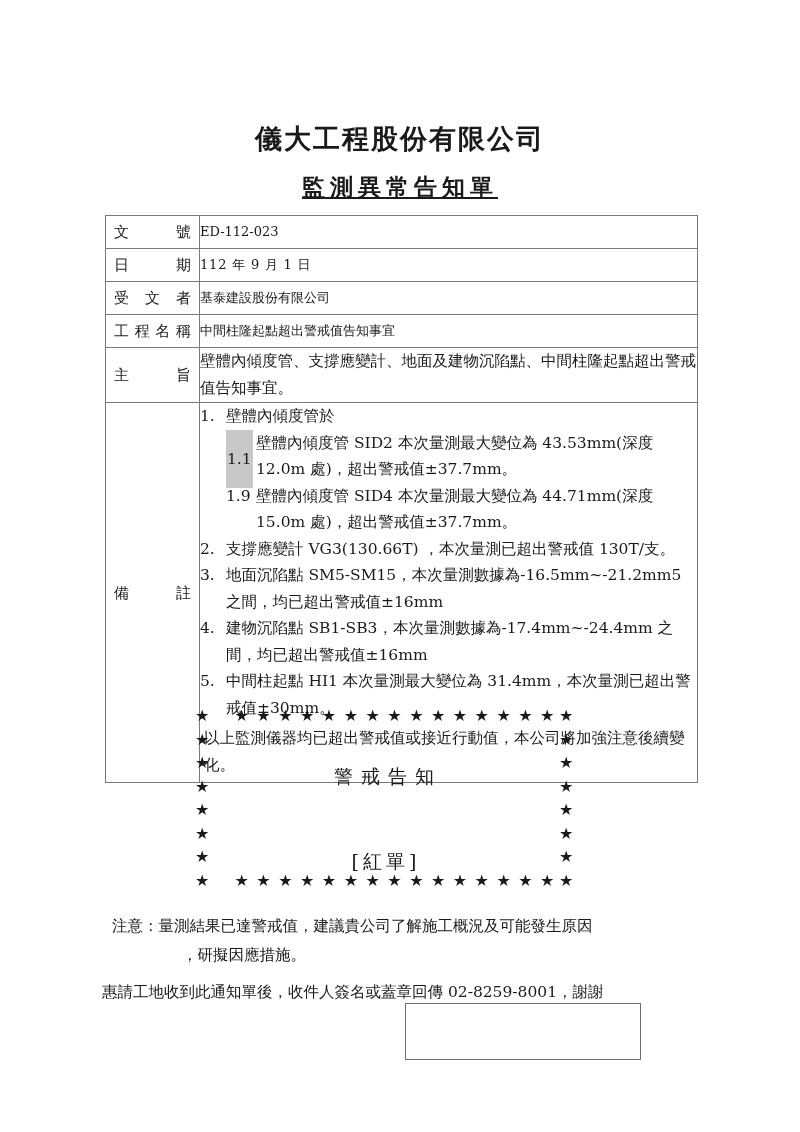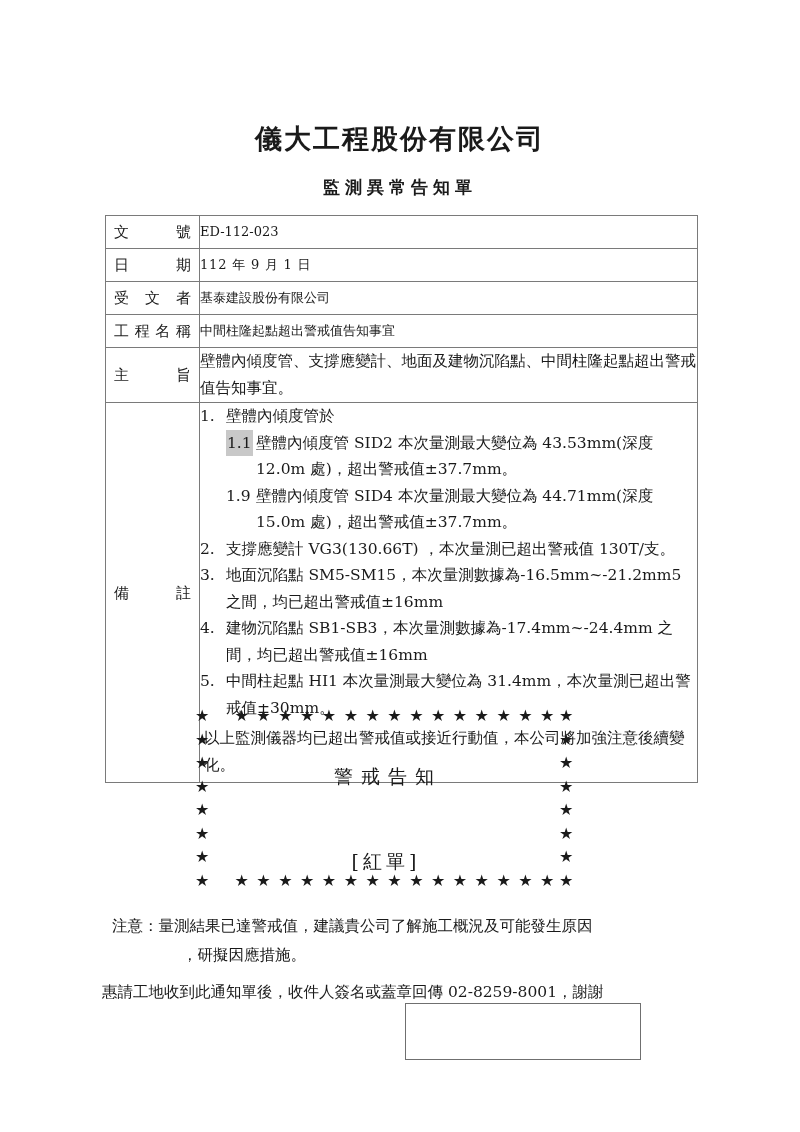--- a/index.html
+++ b/index.html
@@ -32,25 +32,26 @@
     text-align: center;
   }
   .doc-title {
     font-size: 27px;
     font-weight: bold;
     letter-spacing: 2px;
     line-height: 34px;
     margin: 0;
   }
   .doc-subtitle {
-    font-size: 17px;
+    font-size: 23px;
     font-weight: bold;
     letter-spacing: 5px;
     line-height: 30px;
     margin: 16px 0 0 0;
+    text-decoration: underline;
   }
 
   
   .main-table {
     position: absolute;
     left: 105px;
     top: 215px;
     width: 593px;
     border-collapse: collapse;
     table-layout: fixed;
@@ -119,21 +120,21 @@
     font-size: 15.5px;
     line-height: 26.5px;
   }
   .sub-num {
     position: absolute;
     left: 0;
     top: 0;
   }
   .sub-num.hl {
     background: #c8c8c8;
-    padding: 0 1px;
+    padding: 16px 1px;
   }
   .closing {
     font-size: 15.5px;
     line-height: 26.5px;
     margin: 4px;
   }
 
   
   .star-box {
     position: absolute;

